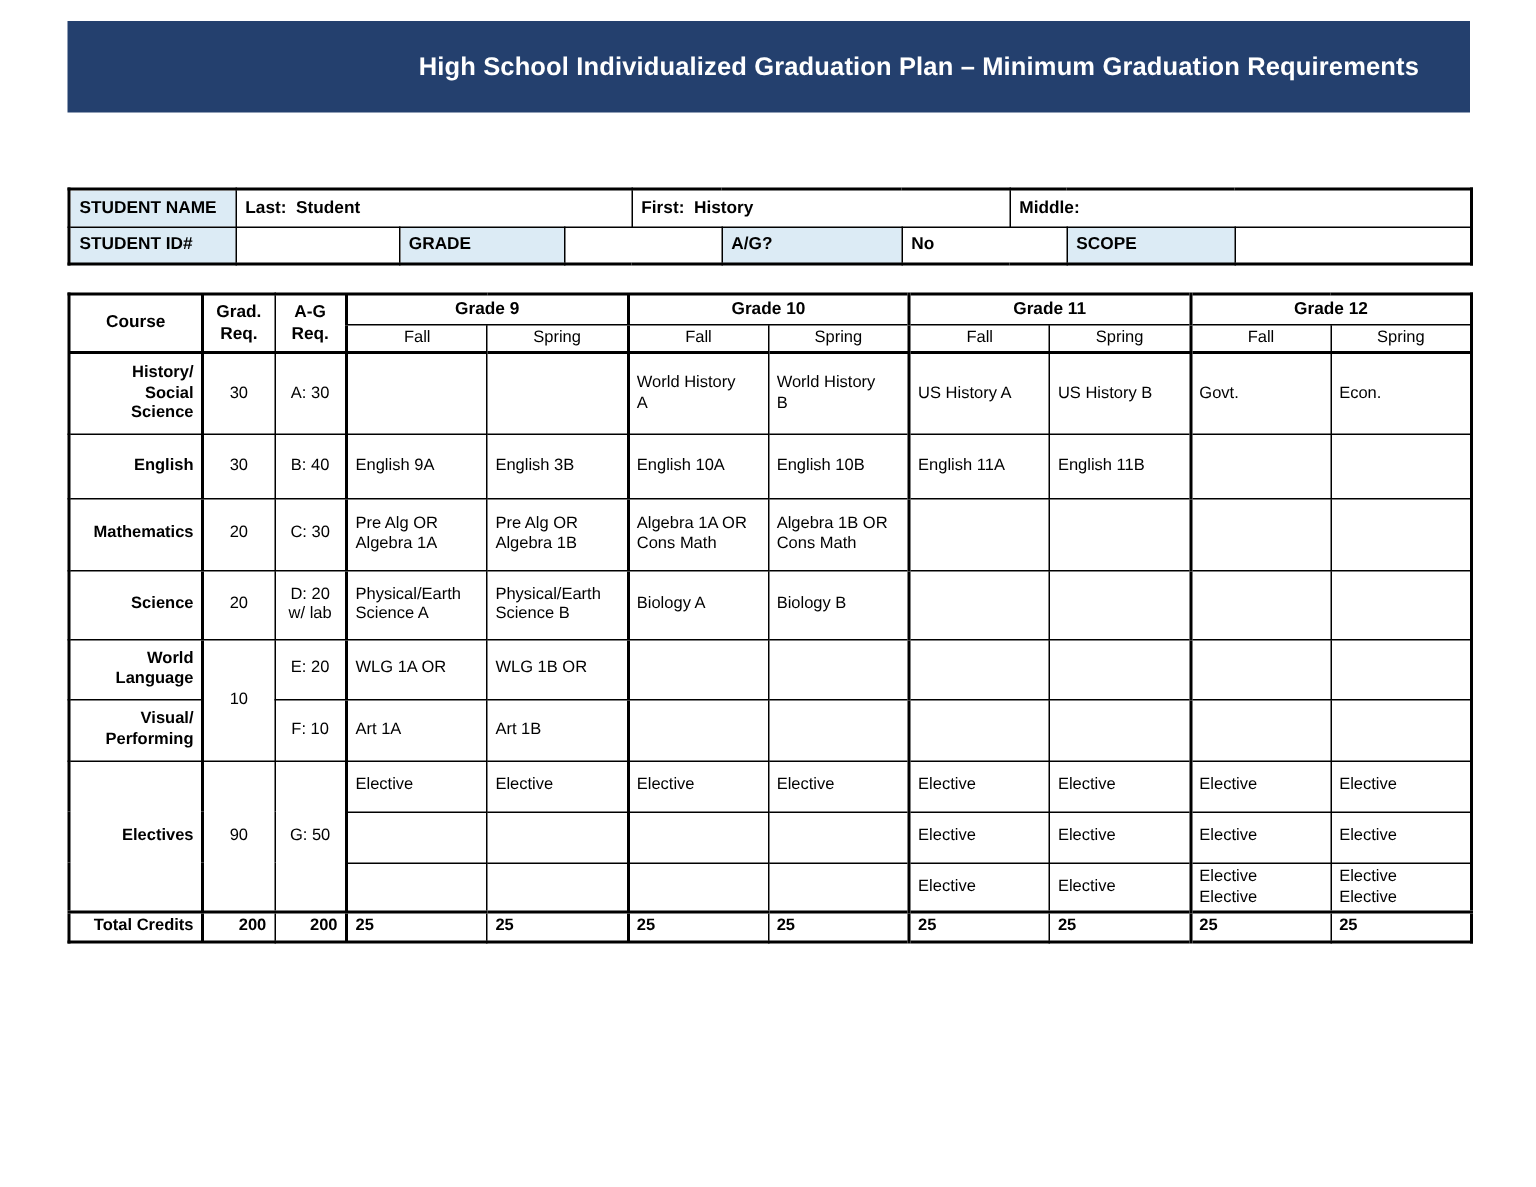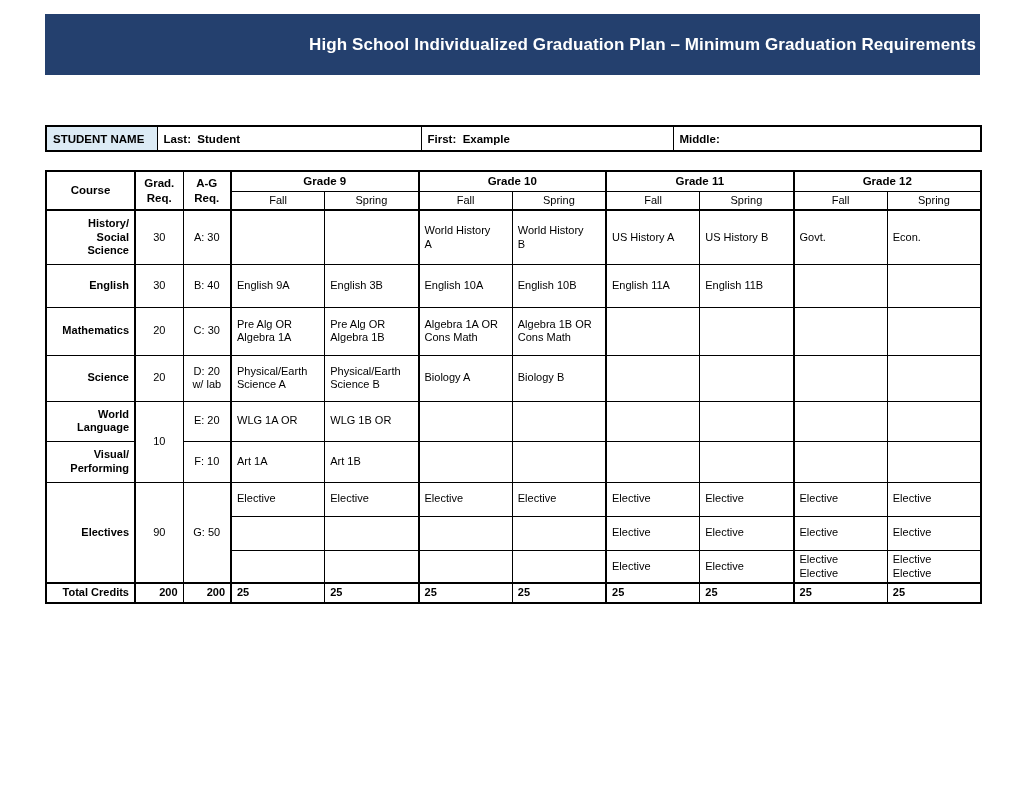--- a/index.html
+++ b/index.html
@@ -7,21 +7,21 @@
   body {
     width:1024px; height:791px; position:relative; overflow:hidden;
     font-family:"Liberation Sans", sans-serif; color:#000;
   }
   .page { position:absolute; left:45px; top:14px; width:935px; }
 
   
   .banner {
     height:61px; background:#24406e; color:#ffffff;
     display:flex; align-items:center; justify-content:flex-end;
-    padding-right:4px; font-weight:bold; font-size:17px; letter-spacing:0.1px;
+    padding-right:34px; font-weight:bold; font-size:17px; letter-spacing:0.1px;
   }
 
   table { border-collapse:collapse; table-layout:fixed; width:935px; }
 
   
   .student-table { margin-top:50px; border:2px solid #000; }
   .student-table td {
     border:1px solid #000; font-weight:bold; font-size:11.5px;
     padding:2px 6px; vertical-align:middle; white-space:pre; overflow:hidden;margin-left:24px;
   }
@@ -66,22 +66,32 @@
         <col style="width:120px">
         <col style="width:72px">
         <col style="width:38px">
       <col style="width:112px">
         <col style="width:158px">
     </colgroup>
     <tbody>
         <tr style="height:25px">
       <td class="shaded">STUDENT NAME</td>
       <td colspan="3">Last:  Student</td>
-      <td colspan="3">First:  Example</td>
+      <td colspan="3">First:  History</td>
       <td colspan="3">Middle:</td>
+    </tr>
+    <tr style="height:25px">
+      <td class="shaded">STUDENT ID#</td>
+      <td></td>
+      <td class="shaded">GRADE</td>
+      <td colspan="2"></td>
+      <td class="shaded">A/G?</td>
+      <td colspan="2">No</td>
+      <td class="shaded">SCOPE</td>
+      <td></td>
     </tr>
   </tbody>
     </table>
 
   <table class="plan-table">
     <colgroup>
       <col style="width:89px">
         <col style="width:48px">
         <col style="width:48px">
       <col style="width:93.75px">

